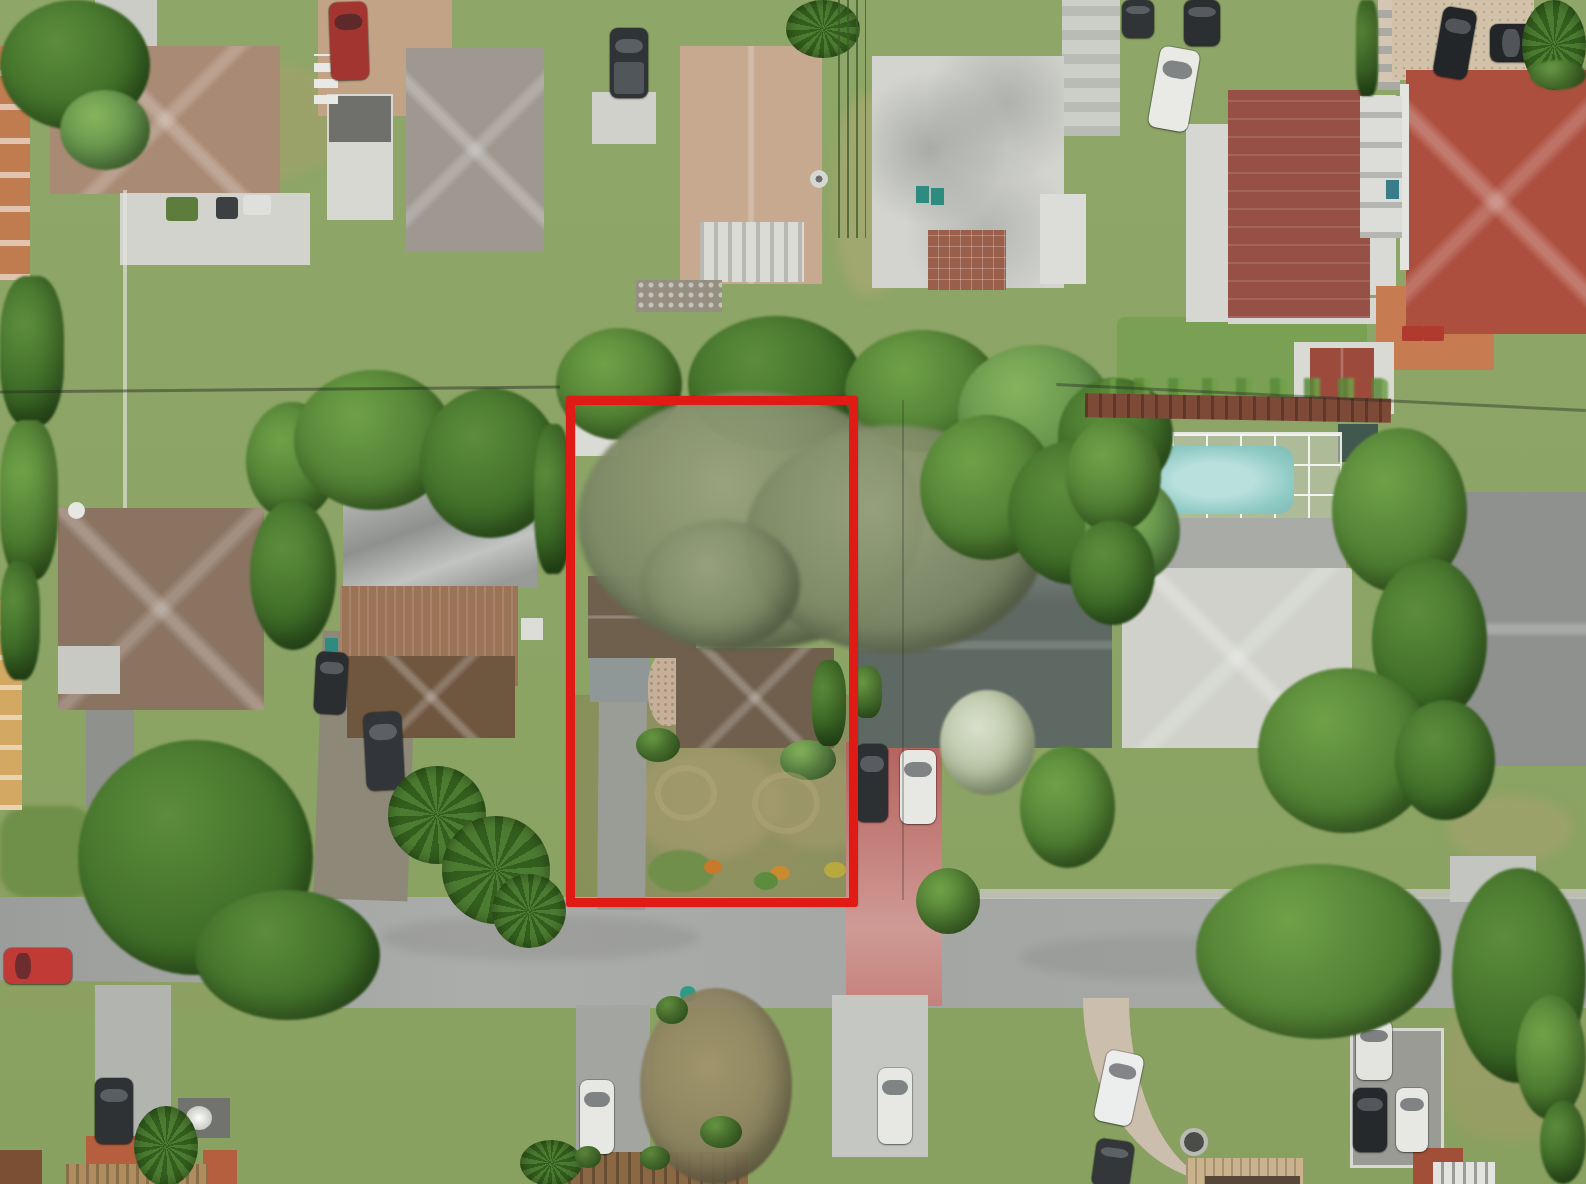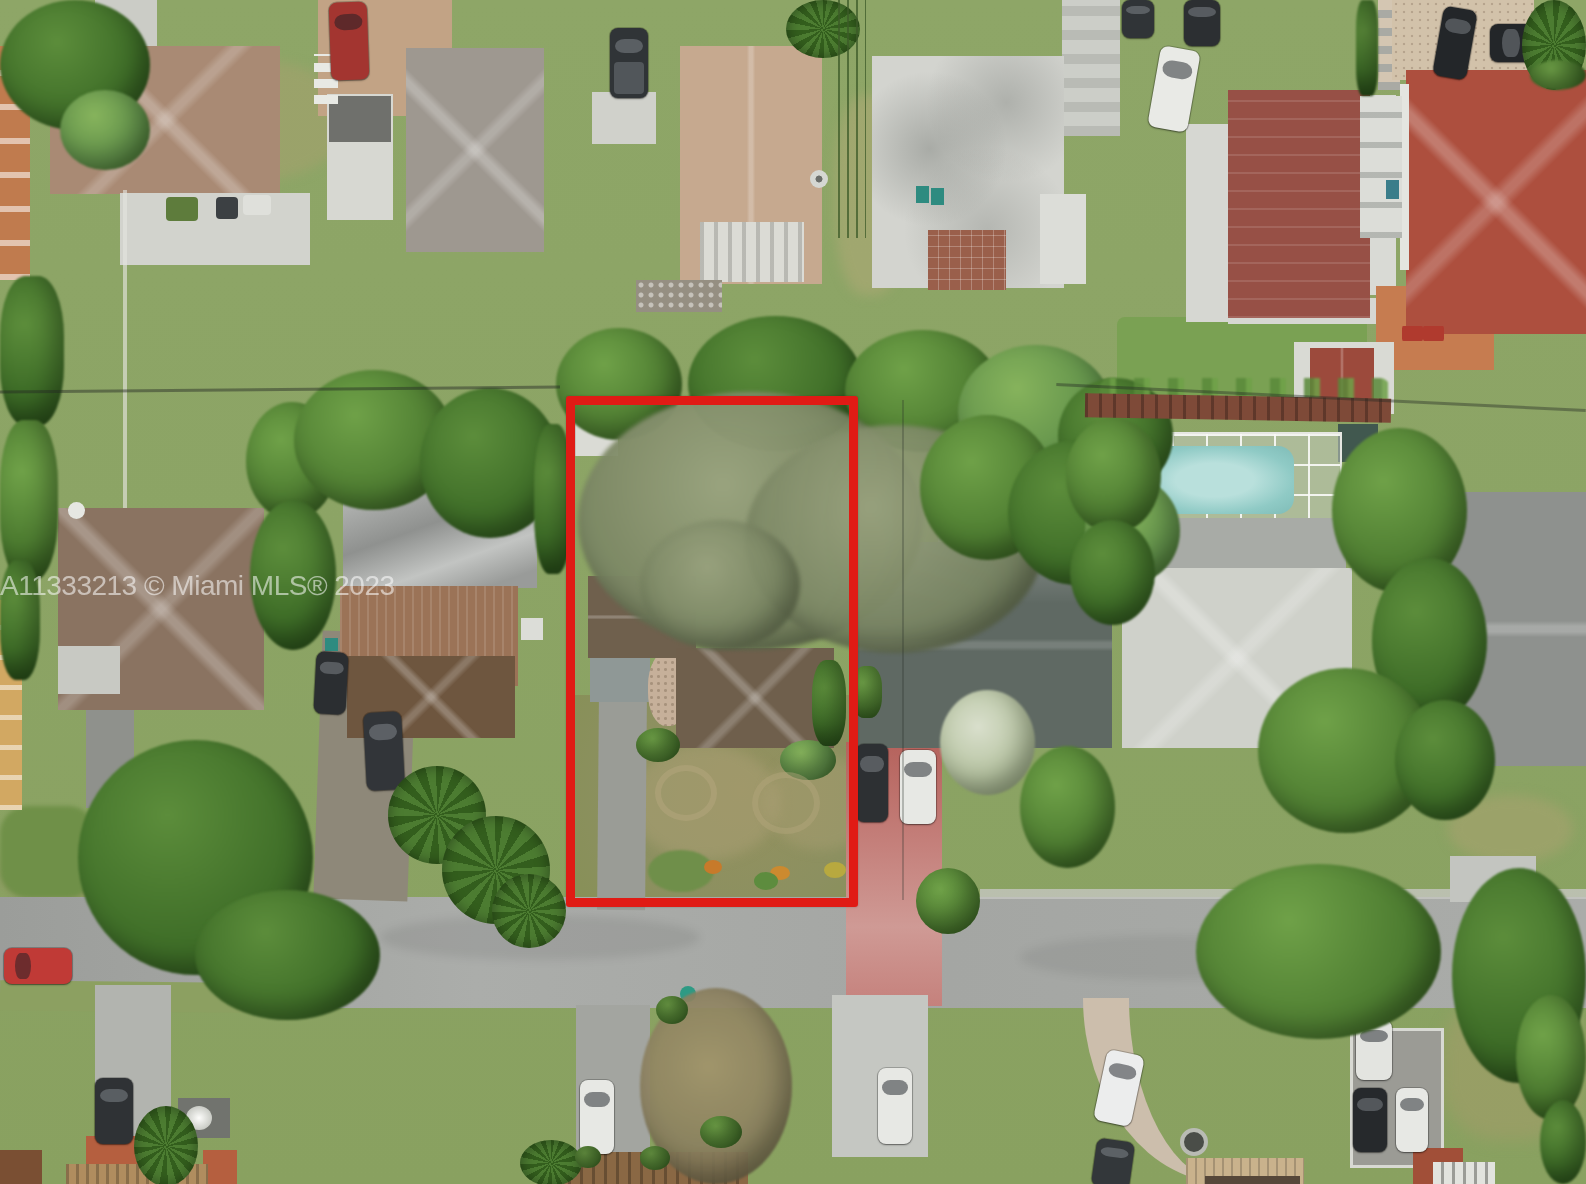--- a/index.html
+++ b/index.html
@@ -258,15 +258,14 @@
   </div>
 
   <div class="layer">
     <div class="el" style="left:1085px;top:396px;width:306px;height:24px;background:#7e4a38;background-image:repeating-linear-gradient(90deg,rgba(0,0,0,.25) 0 3px,transparent 3px 14px);transform:rotate(1deg)"></div>
     <div class="el" style="left:902px;top:400px;width:2px;height:500px;background:rgba(40,45,40,.28)"></div>
     <div class="el" style="left:0;top:388px;width:560px;height:3px;background:rgba(35,40,35,.45);transform:rotate(-.5deg)"></div>
     <div class="el" style="left:1056px;top:396px;width:530px;height:3px;background:rgba(35,40,35,.4);transform:rotate(2.8deg)"></div>
   </div>
 
   <div class="el boundary" style="left:566px;top:396px;width:274px;height:493px;z-index:6"></div>
-  <div class="el watermark" style="left:0;top:570px;z-index:7">A11333213 © Miami MLS® 2023</div>
 
 </div>
 
 </body></html>

